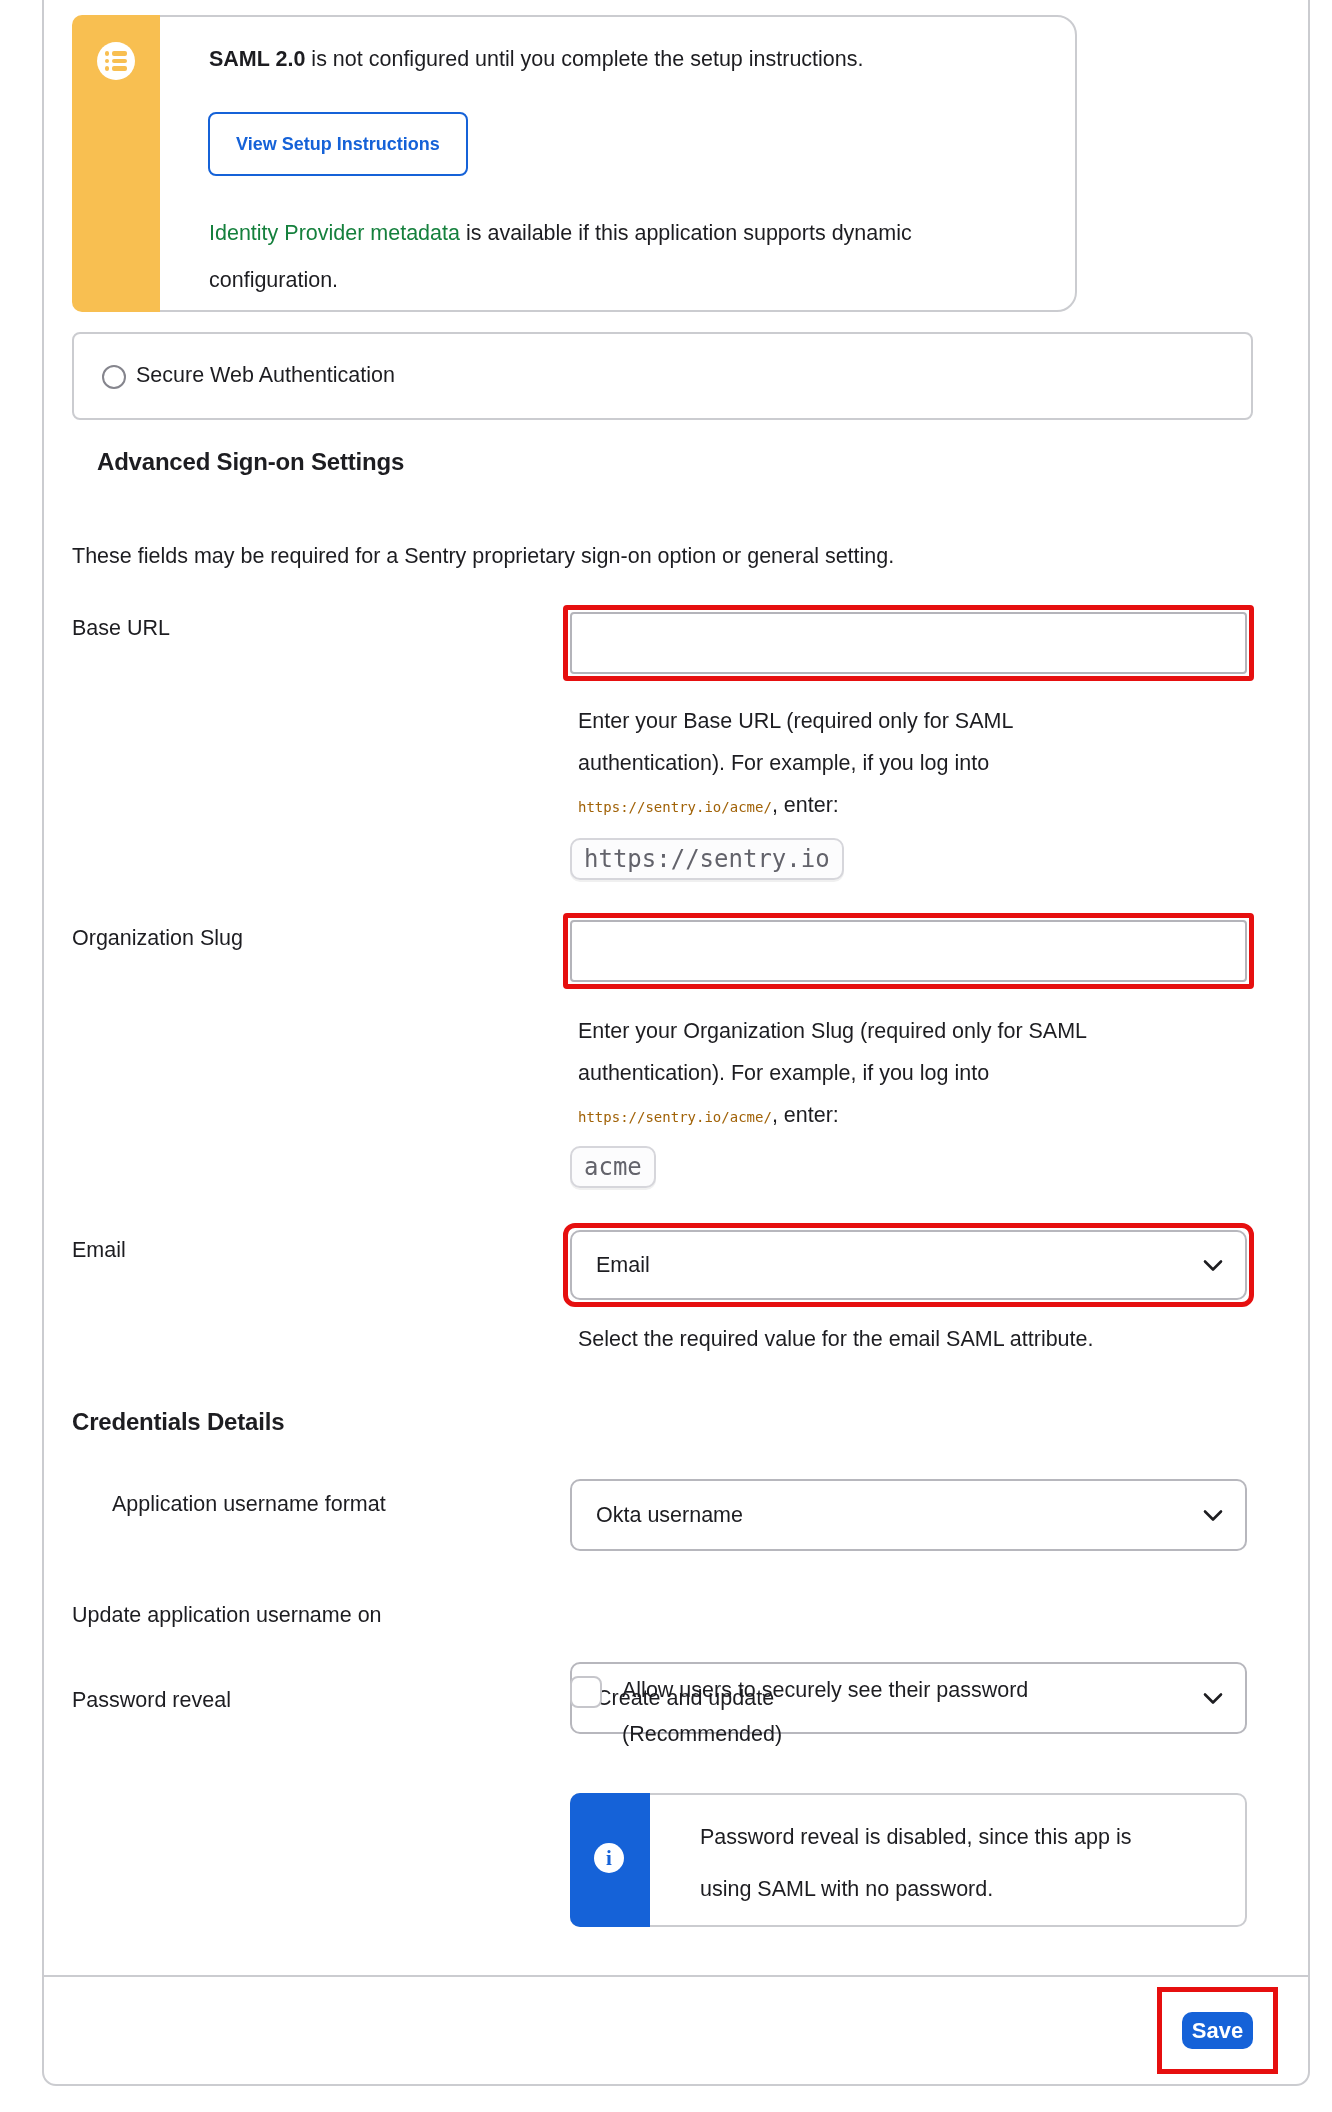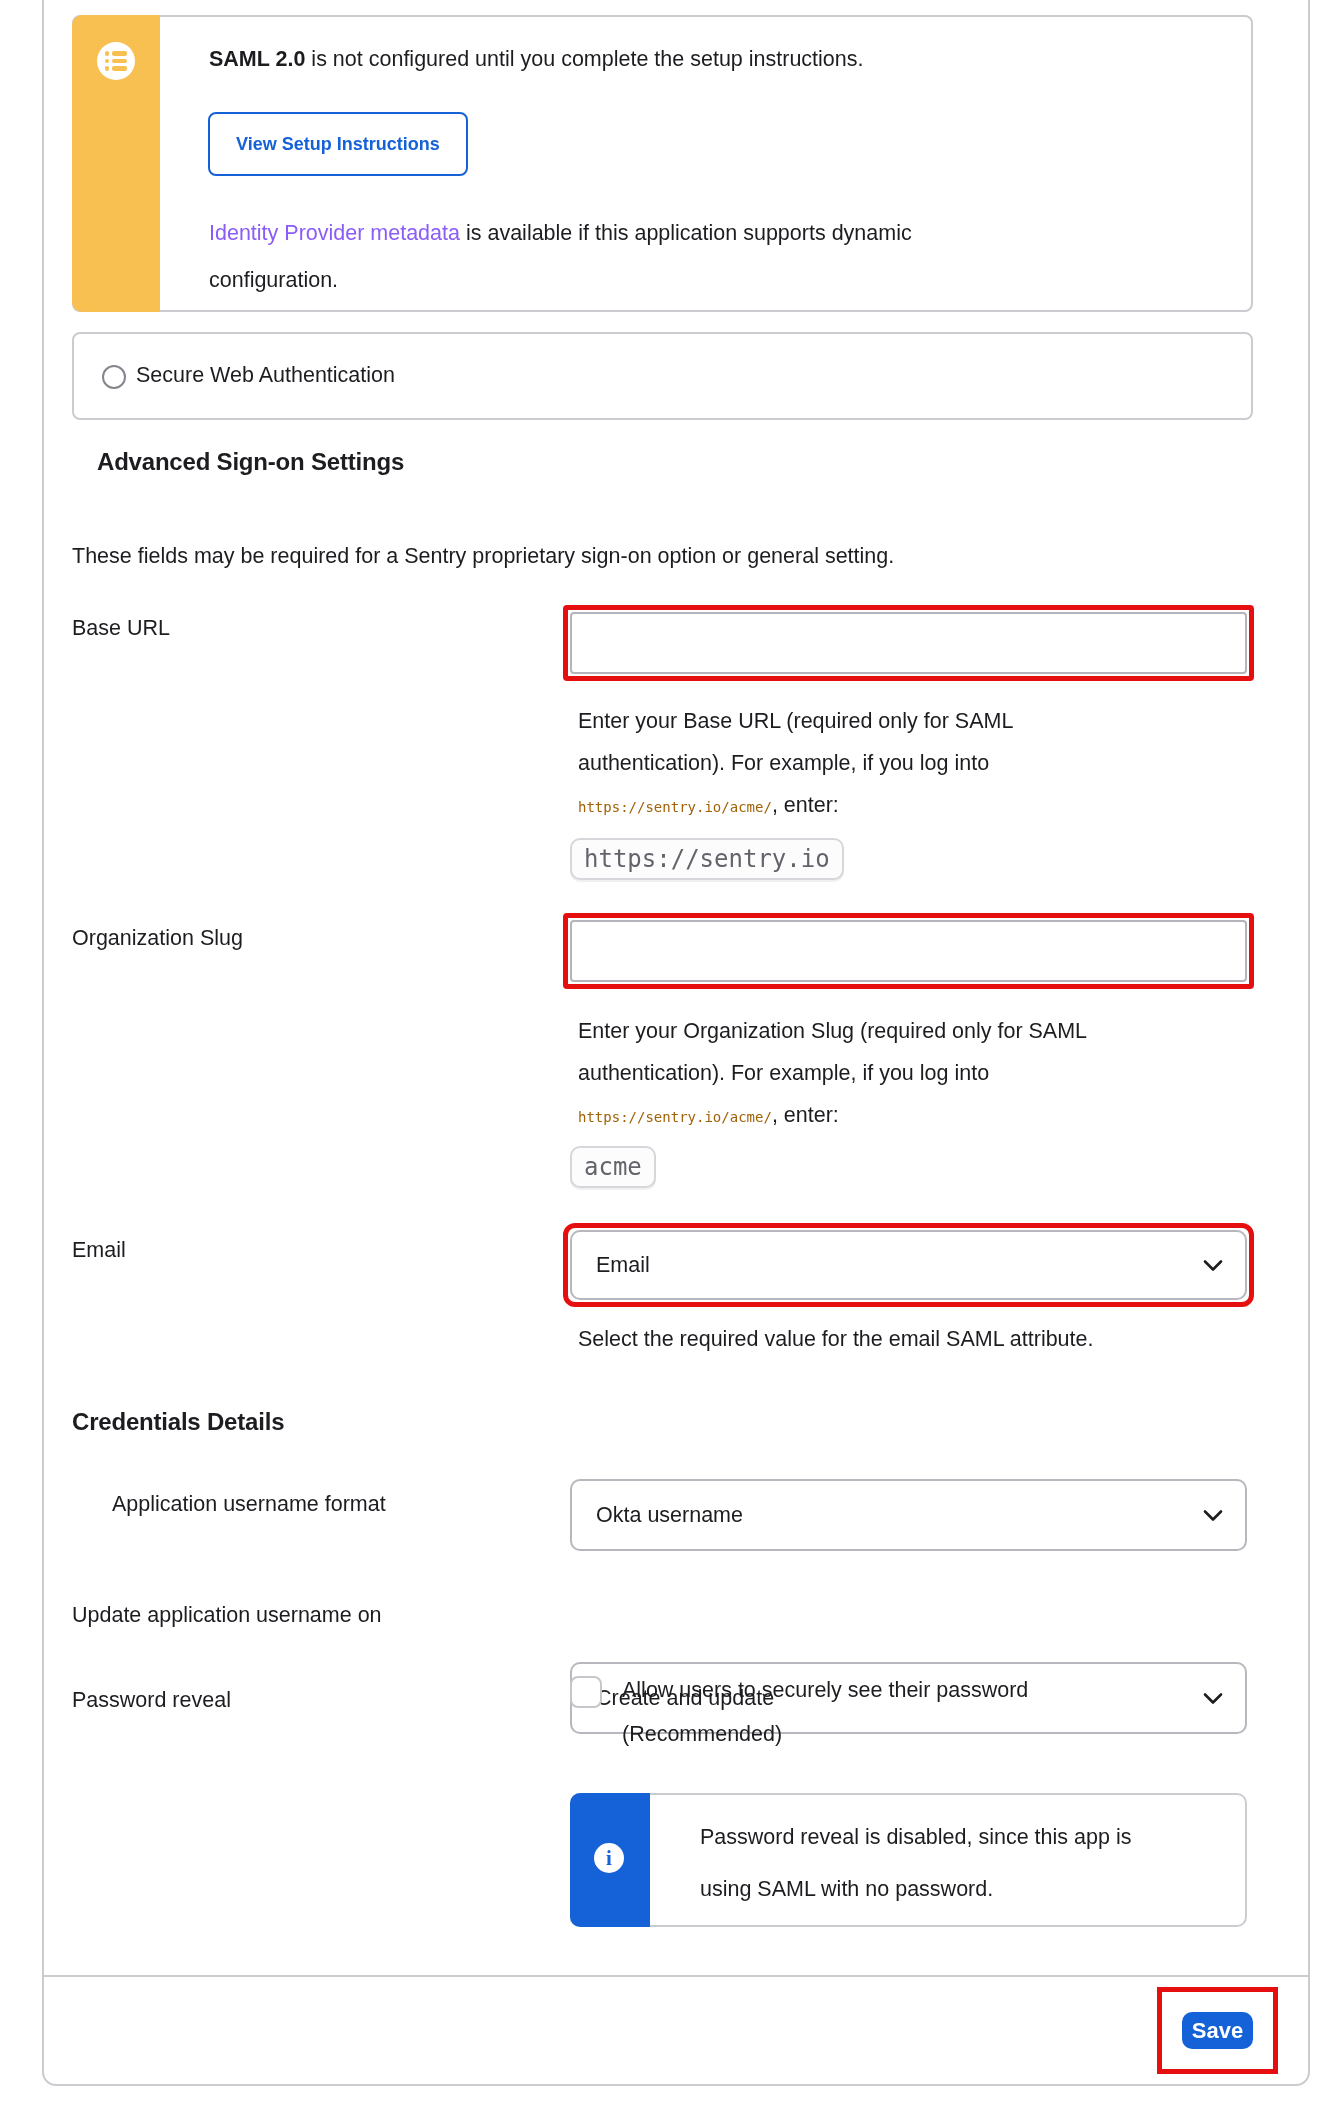--- a/index.html
+++ b/index.html
@@ -15,22 +15,22 @@
 
   
   #page-card {
     left: 42px; top: -22px; width: 1268px; height: 2108px;
     border: 2px solid #cbccd0; border-radius: 0 0 14px 14px;
     background: #ffffff;
   }
 
   
   #banner {
-    left: 72px; top: 15px; width: 1181px; height: 297px;
-    border: 2px solid #cbccd0; border-radius: 8px; background: #fff;
+    left: 72px; top: 15px; width: 1005px; height: 297px;
+    border: 2px solid #cbccd0; border-radius: 20px; background: #fff;
   }
   #banner-strip {
     position: absolute; left: -2px; top: -2px; width: 88px; height: 297px;
     background: #f8bf51; border-radius: 10px 0 0 10px;
   }
   #banner-icon {
     position: absolute; left: 25px; top: 27px; width: 38px; height: 38px;
     background: #ffffff; border-radius: 50%;
     display: flex; flex-direction: column; justify-content: center; align-items: center; gap: 3px;
   }
@@ -42,21 +42,21 @@
   .bold { font-weight: 700; }
 
   #banner-line1 { left: 135px; top: 30px; }
   #setup-btn {
     left: 134px; top: 95px; height: 64px; padding: 0 26px;
     display: inline-flex; align-items: center;
     border: 2px solid #1562d8; border-radius: 8px; background: #fff;
     color: #1562d8; font-weight: 700; font-size: 18px; cursor: pointer;
   }
   #banner-meta { left: 135px; top: 193px; line-height: 47px; width: 980px; }
-  .link { color: #8b5cf6; cursor: pointer; }
+  .link { color: #15803d; cursor: pointer; }
 
   
   #radio-card {
     left: 72px; top: 332px; width: 1181px; height: 88px;
     border: 2px solid #cbccd0; border-radius: 8px; background: #fff;
   }
   #radio-circle {
     position: absolute; left: 28px; top: 31px; width: 24px; height: 24px;
     border: 2px solid #85858d; border-radius: 50%; background: #fff; cursor: pointer;
   }

